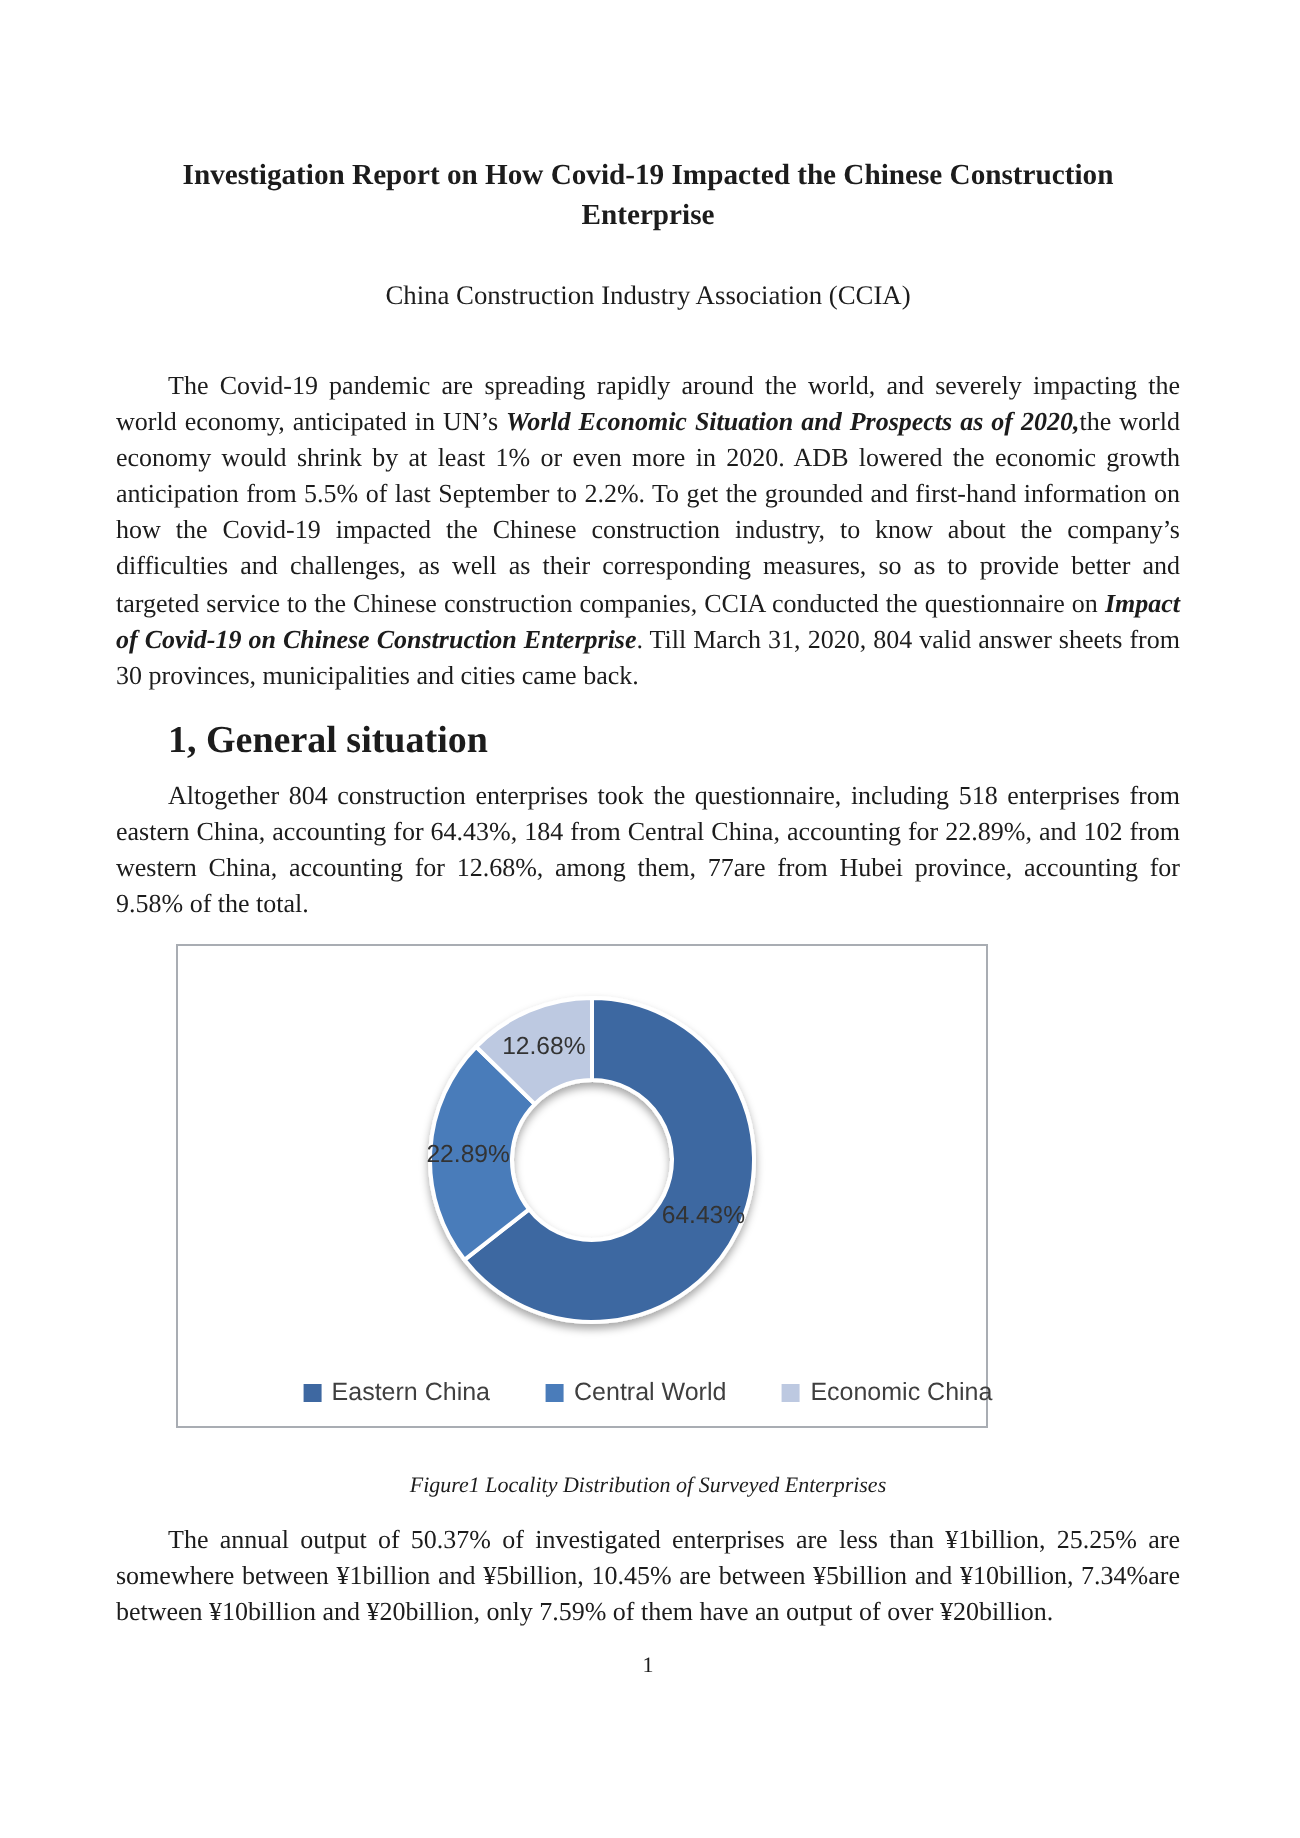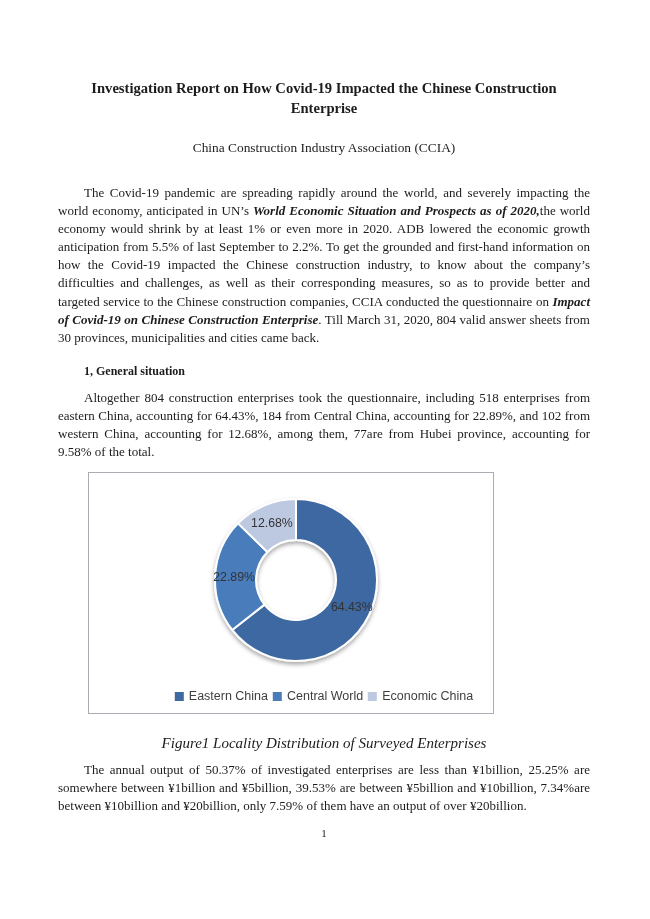--- a/index.html
+++ b/index.html
@@ -18,37 +18,37 @@
   .doc-subtitle {
     font-size:13.4px; font-weight:normal; text-align:center;
     line-height:18px; margin:0 0 27px 0;
   }
   p.body {
     font-size:13px; line-height:18.1px; text-align:justify;
     text-indent:26px; margin:0 0 11px 0;
   }
   .em-bi { font-weight:bold; font-style:italic; }
   .section-heading {
-    font-size:12px; font-weight:bold; line-height:18px;
+    font-size:19px; font-weight:bold; line-height:18px;
     margin:15px 0 9px 0; text-indent:26px;
   }
   .figure-box {
     margin:8px 0 0 30px; width:404px; height:240px;
     border:1px solid #a9adb3; position:relative; background:#ffffff;
   }
   .figure-box svg { position:absolute; left:0; top:0; }
   .chart-legend {
     position:absolute; bottom:10px; left:50%;
     transform:translateX(calc(-50% + 33px));
-    display:flex; align-items:flex-start; gap:5px; white-space:nowrap;
+    display:flex; align-items:flex-start; gap:28px; white-space:nowrap;
   }
   .legend-item { display:flex; align-items:center; font-family:"Liberation Sans", sans-serif; font-size:12.5px; color:#3f3f3f; }
   .legend-swatch { width:9px; height:9px; display:inline-block; margin-right:5px; }
   .figure-caption {
-    text-align:center; font-style:italic; font-size:15px;
+    text-align:center; font-style:italic; font-size:11px;
     line-height:18px; margin:20px 0 9px 0;
   }
   .page-number { text-align:center; font-size:11px; margin-top:2px; }
 </style>
 </head>
 <body>
 
 <div class="page">
 
   <h1 class="doc-title">Investigation Report on How Covid-19 Impacted the Chinese Construction Enterprise</h1>
@@ -90,17 +90,17 @@
         <span class="legend-item">
           <span class="legend-swatch" style="background: rgb(189, 201, 225);"></span>
           <span>Economic China</span>
         </span>
       </div>
   </div>
 
   <div class="figure-caption">Figure1 Locality Distribution of Surveyed Enterprises</div>
 
 
-  <p class="body">The annual output of 50.37% of investigated enterprises are less than ¥1billion, 25.25% are somewhere between ¥1billion and ¥5billion, 39.53% are between ¥5billion and ¥10billion, 7.34%are between ¥10billion and ¥20billion, only 7.59% of them have an output of over ¥20billion.</p>
+  <p class="body">The annual output of 50.37% of investigated enterprises are less than ¥1billion, 25.25% are somewhere between ¥1billion and ¥5billion, 10.45% are between ¥5billion and ¥10billion, 7.34%are between ¥10billion and ¥20billion, only 7.59% of them have an output of over ¥20billion.</p>
 
   <div class="page-number">1</div>
 
 </div>
 
 </body></html>

